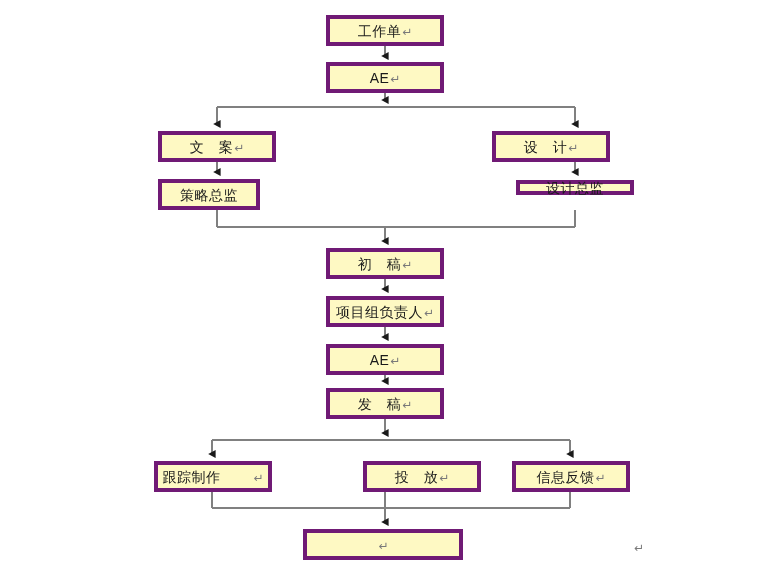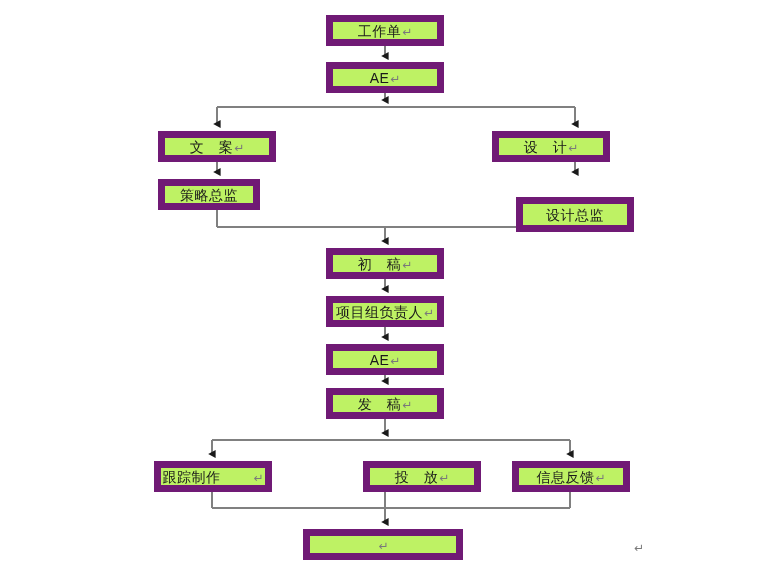--- a/index.html
+++ b/index.html
@@ -21,22 +21,22 @@
     position: absolute;
     left: 0;
     top: 0;
     width: 779px;
     height: 562px;
     pointer-events: none;
   }
   .node {
     position: absolute;
     box-sizing: border-box;
-    border: 7px solid #701a75;
-    background: #bef264;
+    border: 4px solid #701a75;
+    background: #fef9c3;
     color: #1a1a1a;
     font-size: 14px;
     line-height: 1;
     display: flex;
     align-items: center;
     justify-content: center;
     white-space: pre;
     z-index: 2;
   }
   .node .label {
@@ -116,21 +116,21 @@
   </div>
 
   <div class="node" style="left:492px;top:131px;width:118px;height:31px;">
     <span class="label">设　计</span><span class="pilcrow">↵</span>
   </div>
 
   <div class="node" style="left:158px;top:179px;width:102px;height:31px;">
     <span class="label">策略总监</span>
   </div>
 
-  <div class="node" style="left:516px;top:197px;width:118px;height:35px;">
+  <div class="node" style="left:516px;top:180px;width:118px;height:15px;">
     <span class="label">设计总监</span>
   </div>
 
   <div class="node" style="left:326px;top:248px;width:118px;height:31px;">
     <span class="label">初　稿</span><span class="pilcrow">↵</span>
   </div>
 
   <div class="node" style="left:326px;top:296px;width:118px;height:31px;">
     <span class="label">项目组负责人</span><span class="pilcrow">↵</span>
   </div>

